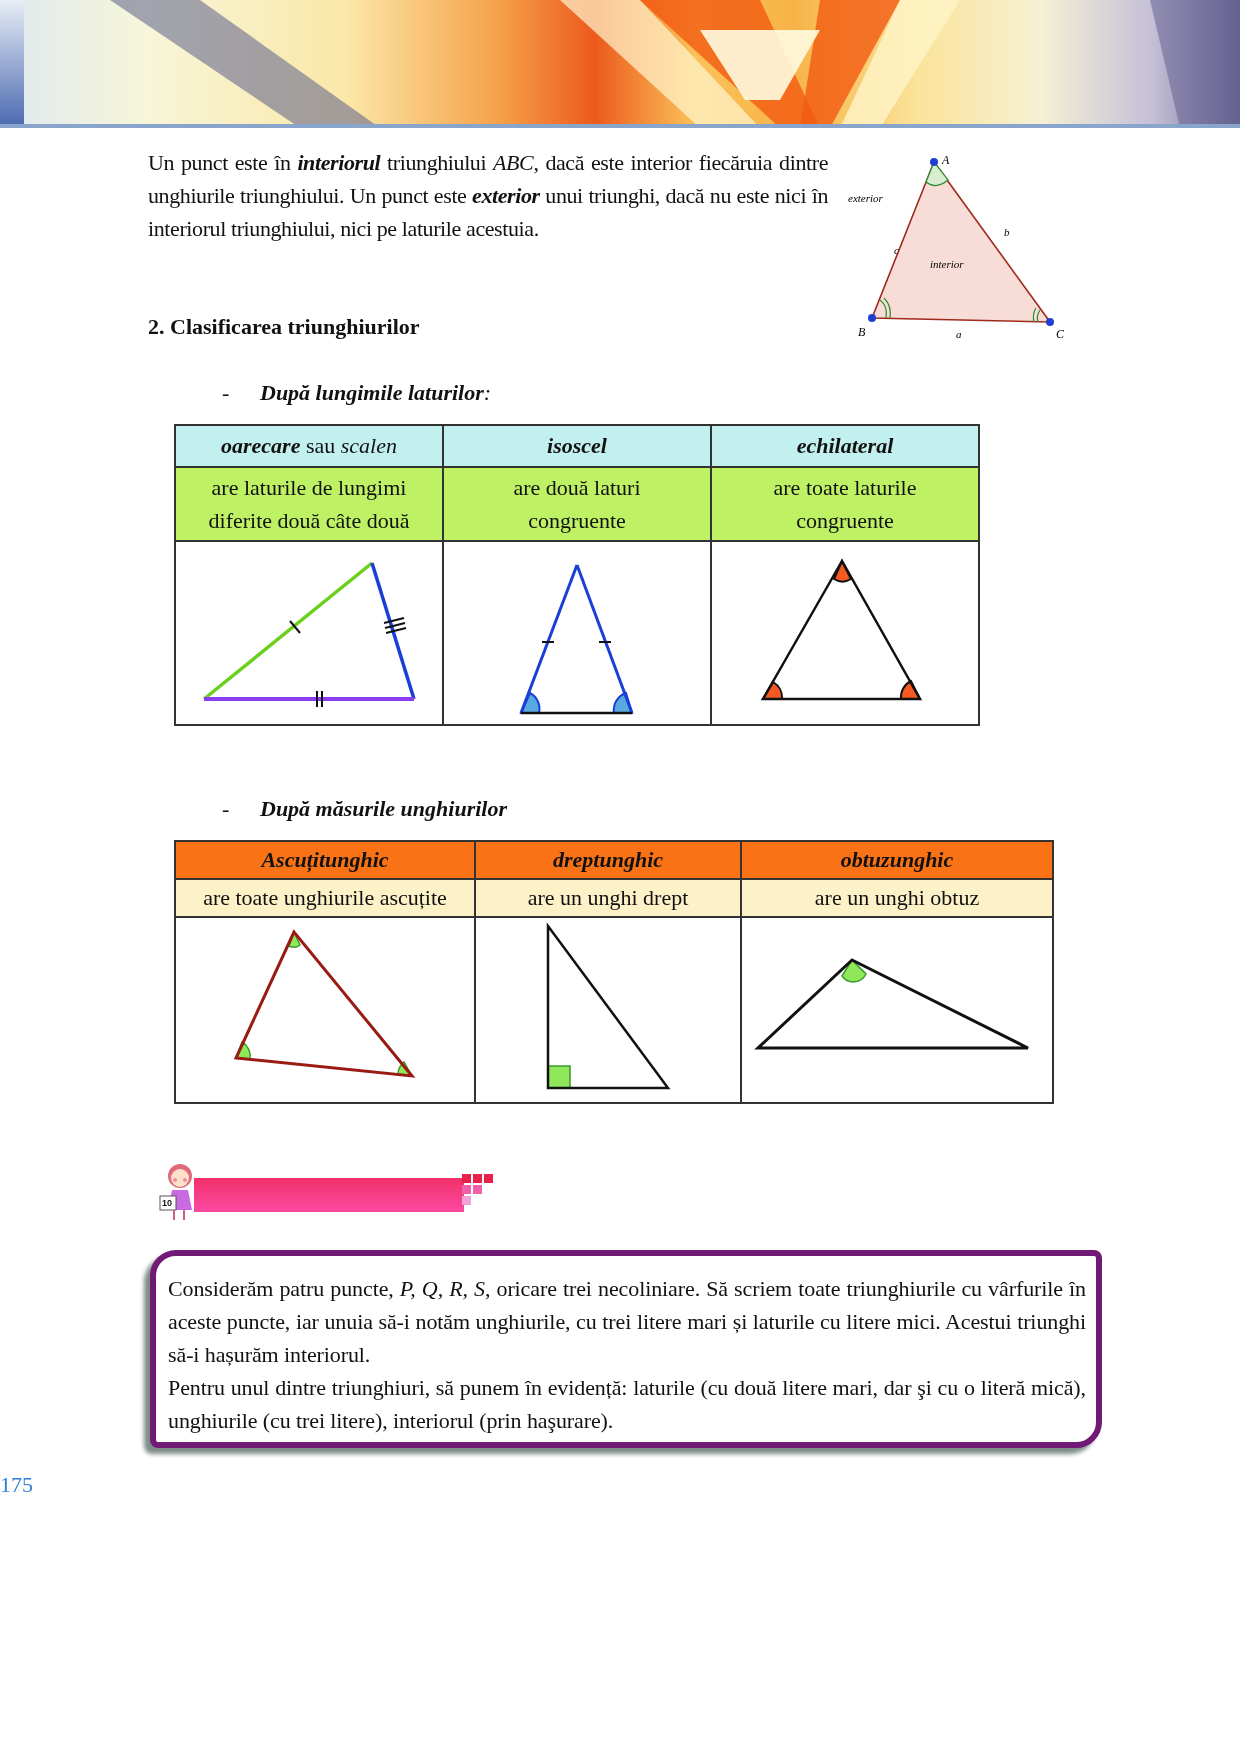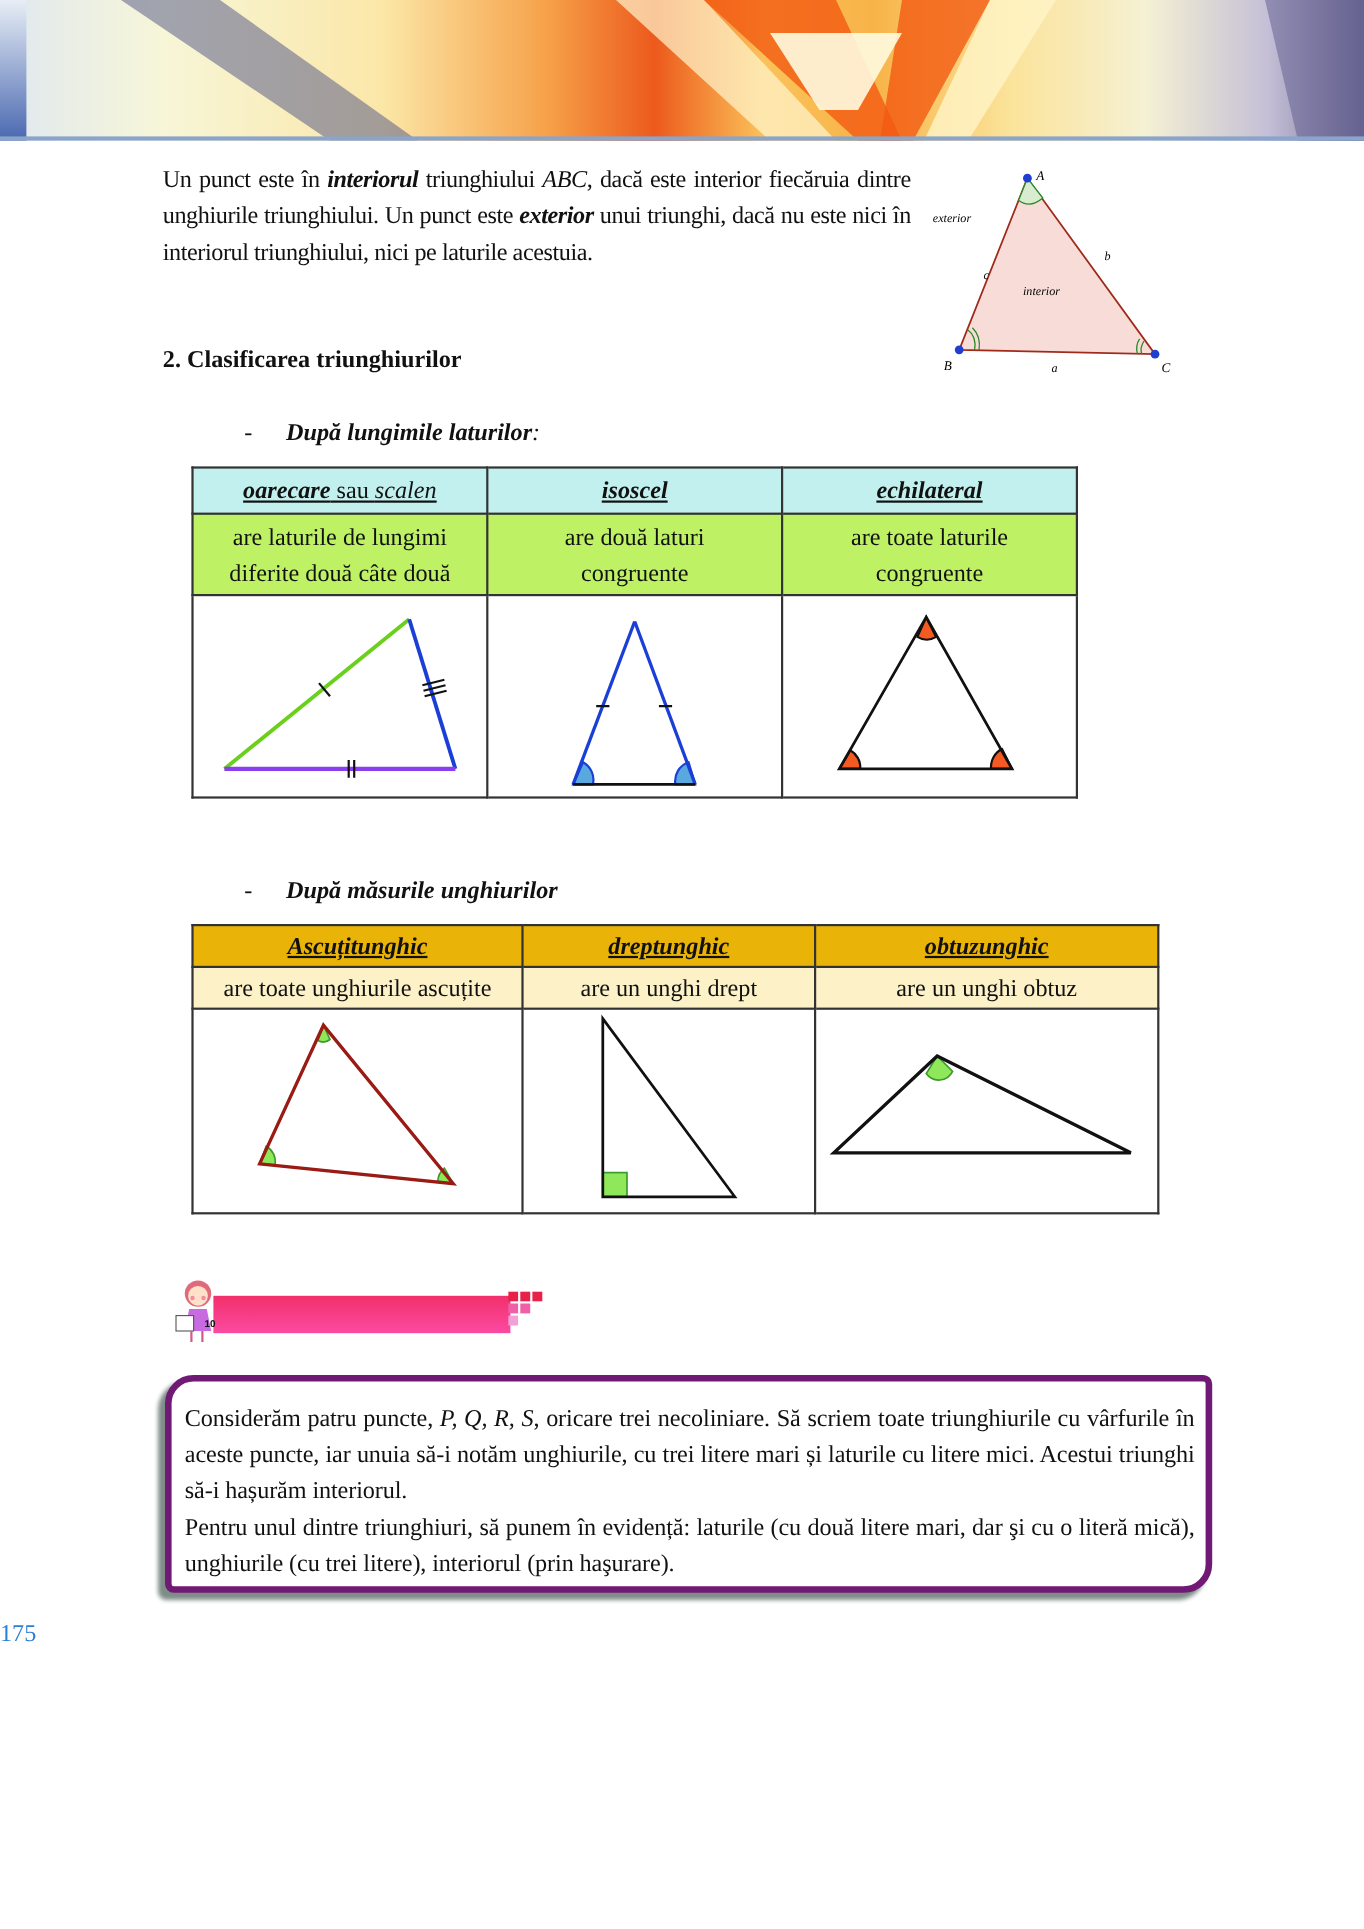--- a/index.html
+++ b/index.html
@@ -11,27 +11,27 @@
             background:linear-gradient(180deg,#e8eef6,#4a68b0); }
   .banner .bottom { position:absolute; left:0; bottom:0; width:1240px; height:4px; background:#8aa5cc; }
   .p1 { position:absolute; left:148px; top:146px; width:680px; font-size:22px; line-height:33px;
         text-align:justify; letter-spacing:-0.4px; }
   .abc-fig { position:absolute; left:838px; top:150px; width:240px; height:190px; }
   .h2 { position:absolute; left:148px; top:314px; font-size:22px; font-weight:bold; }
   .sub { position:absolute; font-size:22px; font-weight:bold; font-style:italic; }
   .sub .dash { display:inline-block; width:38px; font-style:normal; font-weight:normal; }
   table.cls { position:absolute; border-collapse:collapse; }
   table.cls td { border:2px solid #333; text-align:center; font-size:22px; padding:0; }
-  table.cls tr.h td { font-weight:bold; font-style:italic;text-decoration:underline; }
+  table.cls tr.h td { font-weight:bold; font-style:italic; }
   .t1 { left:174px; top:424px; width:802px; }
   .t1 tr.h td { background:#c2f0ee; height:40px; }
   .t1 tr.d td { background:#bef264; height:72px; line-height:33px; }
   .t1 tr.f td { background:#fff; height:182px; }
   .t2 { left:174px; top:840px; width:876px; }
-  .t2 tr.h td { background:#eab308; height:36px; }
+  .t2 tr.h td { background:#f97316; height:36px; }
   .t2 tr.d td { background:#fdf1c8; height:36px; }
   .t2 tr.f td { background:#fff; height:184px; }
   .fig svg { display:block; margin:0 auto; }
   .section-badge { position:absolute; left:158px; top:1160px; width:350px; height:64px; }
   .badge-bar { position:absolute; left:36px; top:18px; width:270px; height:34px;
                background:linear-gradient(180deg,#f2306a,#fb4aa2); }
   .badge-label { position:absolute; left:44px; top:18px; height:34px; line-height:34px; color:#fff;
                  font-family:"Liberation Sans", sans-serif; font-size:20px; font-weight:bold; white-space:nowrap;margin-top:28px; }
   .task-box { position:absolute; left:150px; top:1250px; width:940px; height:186px;
               border:6px solid #701a75; border-radius:26px 8px 26px 8px; background:#fff;
@@ -198,21 +198,21 @@
   <svg width="46" height="64" style="position:absolute;left:0;top:0">
     <circle cx="22" cy="16" r="12" fill="#e06a7a"></circle>
     <circle cx="22" cy="18" r="9" fill="#ffe0c8"></circle>
     <circle cx="17" cy="20" r="2" fill="#f58aa0"></circle>
     <circle cx="27" cy="20" r="2" fill="#f58aa0"></circle>
     <path d="M14,30 L30,30 L34,50 L10,50 Z" fill="#c86ae0"></path>
     <rect x="2" y="36" width="16" height="14" fill="#fff" stroke="#555" stroke-width="1"></rect>
     <line x1="16" y1="50" x2="16" y2="60" stroke="#d05a8a" stroke-width="2"></line>
     <line x1="26" y1="50" x2="26" y2="60" stroke="#d05a8a" stroke-width="2"></line>
   </svg>
-  <span style="position:absolute;left:4px;top:38px;font:bold 9px 'Liberation Sans',sans-serif;padding-left:24px;">10</span>
+  <span style="position:absolute;left:4px;top:38px;font:bold 9px 'Liberation Sans',sans-serif;">10</span>
   <div class="badge-label">Să vedem ce am înțeles</div>
   <svg width="44" height="40" style="position:absolute;left:304px;top:14px">
     <rect x="0" y="0" width="9" height="9" fill="#e8204a"></rect>
     <rect x="11" y="0" width="9" height="9" fill="#e8204a"></rect>
     <rect x="22" y="0" width="9" height="9" fill="#e8204a"></rect>
     <rect x="0" y="11" width="9" height="9" fill="#f060a8"></rect>
     <rect x="11" y="11" width="9" height="9" fill="#f060a8"></rect>
     <rect x="0" y="22" width="9" height="9" fill="#f4a0d8"></rect>
   </svg>
 </div>

